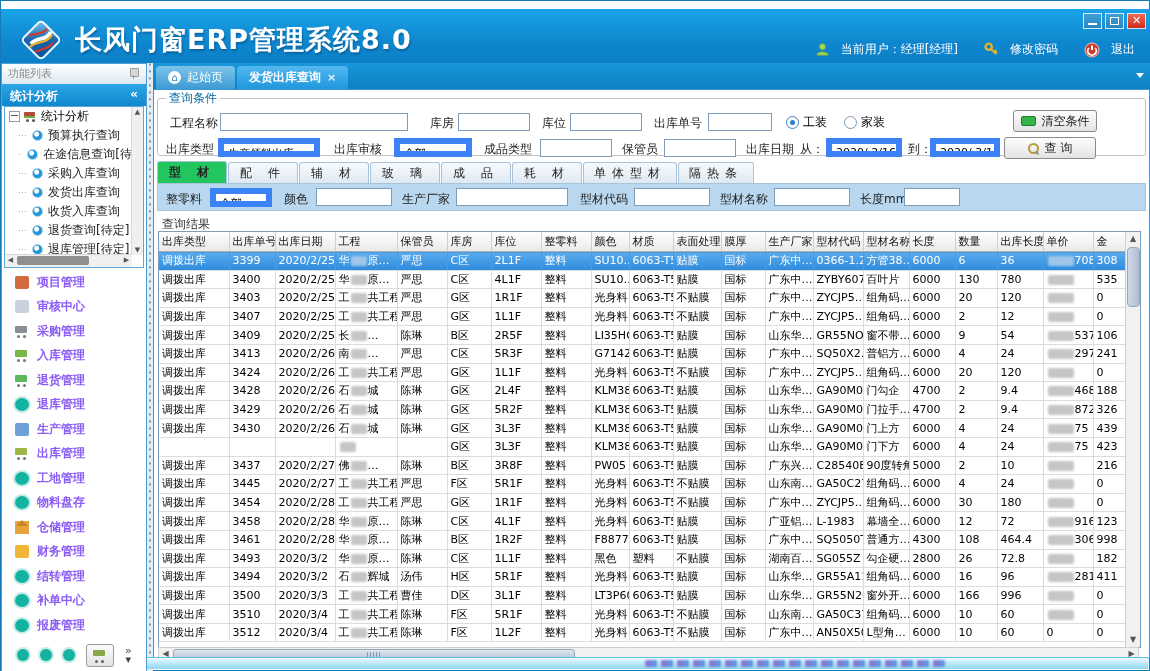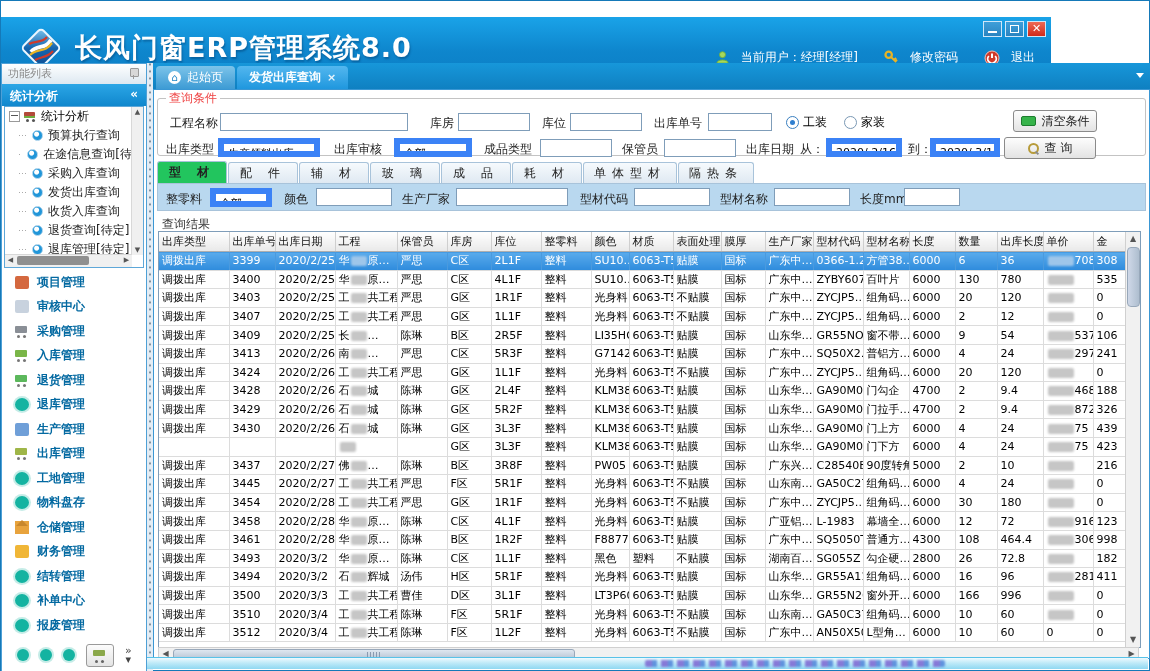--- a/index.html
+++ b/index.html
@@ -2,21 +2,21 @@
 <html><head>
 <meta charset="utf-8">
 <style>
   html,body{margin:0;padding:0;}
   body{width:1150px;height:671px;position:relative;overflow:hidden;
        font-family:"DejaVu Sans","Liberation Sans",sans-serif;font-size:12px;
        background:#fff;-webkit-font-smoothing:antialiased;}
   .app{position:absolute;inset:0;border:1px solid #1579b8;box-sizing:border-box;}
 
   
-  .titlebar{position:absolute;left:0;top:16px;width:1050px;height:62px;
+  .titlebar{position:absolute;left:0;top:8px;width:1150px;height:62px;
     background:linear-gradient(180deg,#1aa3e8 0%,#0e86cd 55%,#0b7ec5 100%);}
   .logo{position:absolute;left:16px;top:7px;width:48px;height:48px;}
   .app-title{position:absolute;left:74px;top:13px;color:#fff;font-size:27px;font-weight:bold;
     letter-spacing:1px;text-shadow:1px 2px 2px rgba(0,60,110,.45);white-space:nowrap;}
   .win-controls{position:absolute;right:5px;top:4px;display:flex;gap:3px;}
   .win-btn{width:19px;height:16px;border:1px solid #cfe7f8;box-sizing:border-box;
     background:linear-gradient(#3f9fd9,#2a84c0);position:relative;cursor:pointer;}
   .win-btn.close{background:linear-gradient(#ef6a55,#cf2a1b);}
   .win-btn.min::after{content:"";position:absolute;left:4px;right:4px;bottom:3px;height:2px;background:#fff;}
   .win-btn.max::after{content:"";position:absolute;left:4px;right:4px;top:3px;bottom:3px;border:1.5px solid #fff;}
@@ -48,21 +48,21 @@
   .tree-item{height:19px;display:flex;align-items:center;gap:5px;padding-left:14px;white-space:nowrap;cursor:pointer;color:#222;}
   .tree-item::before{content:"";width:8px;height:1px;background:repeating-linear-gradient(90deg,#aaa 0 1px,transparent 1px 3px);}
   .dot-ico{width:11px;height:11px;border-radius:50%;flex:0 0 11px;
     background:radial-gradient(circle at 40% 35%,#fff 0 2px,#2196d9 3px);border:1px solid #9fcdea;box-sizing:border-box;}
   .tree-vscroll{position:absolute;right:0;top:0;width:11px;bottom:12px;background:#f0f0f0;border-left:1px solid #d8d8d8;}
   .tree-hscroll{position:absolute;left:0;right:11px;bottom:0;height:12px;background:#f0f0f0;border-top:1px solid #d8d8d8;}
   .sb-arrow{position:absolute;font-size:7px;color:#555;line-height:10px;text-align:center;width:11px;}
   .tree-hthumb{position:absolute;left:12px;top:1px;width:72px;height:9px;background:#8f8f8f;border-radius:2px;}
   .menu-list{position:absolute;left:1px;top:206px;width:142px;}
   .menu-item{height:24.5px;display:flex;align-items:center;gap:8px;padding-left:12px;cursor:pointer;
-    color:#0369a1;font-weight:bold;font-size:12px;white-space:nowrap;background:#fff;}
+    color:#8b5cf6;font-weight:bold;font-size:12px;white-space:nowrap;background:#fff;}
   .mi-ico{width:14px;height:13px;flex:0 0 14px;position:relative;}
   .mi-circle{border-radius:50%;height:13px;box-shadow:0 0 0 2px rgba(23,178,158,.25);}
   .mi-square{border-radius:2px;}
   .mi-cart::before{content:"";position:absolute;left:0;top:1px;width:12px;height:7px;border-radius:1px;background:inherit;}
   .mi-cart{background:none!important;}
   .mi-cart::after{content:"";position:absolute;left:2px;bottom:0;width:3px;height:3px;border-radius:50%;background:#777;box-shadow:6px 0 0 #777;}
   .mi-cart-body{position:absolute;left:0;top:1px;width:12px;height:7px;border-radius:1px;}
   .mi-house::before{content:"";position:absolute;left:0;top:5px;width:13px;height:7px;background:inherit;border-radius:1px;}
   .mi-house::after{content:"";position:absolute;left:1px;top:-1px;border-left:6px solid transparent;border-right:6px solid transparent;border-bottom:6px solid #c8872c;}
   .side-footer{position:absolute;left:1px;bottom:1px;width:142px;height:30px;background:#fff;
@@ -90,21 +90,21 @@
     line-height:13px;text-align:center;}
   .tab-x{font-size:11px;color:#e8f4fc;cursor:pointer;}
   .tabbar-caret{position:absolute;right:6px;top:10px;width:0;height:0;border-left:4px solid transparent;
     border-right:4px solid transparent;border-top:5px solid #fff;cursor:pointer;}
   .content{position:absolute;left:0;top:26px;right:0;bottom:13px;background:#fff;
     border:1px solid #3a97d4;box-sizing:border-box;}
 
   
   .qbox{position:absolute;left:3px;top:0px;right:3px;height:64px;border:1px solid #c3c3c3;
     border-radius:3px;margin:0;padding:0;}
-  .qbox legend{font-size:12px;color:#ef4444;margin-left:8px;padding:0 3px;}
+  .qbox legend{font-size:12px;color:#0369a1;margin-left:8px;padding:0 3px;}
   .flabel{position:absolute;color:#222;white-space:nowrap;font-size:12px;}
   .tbox{position:absolute;height:18px;border:1px solid #7f9db9;background:#fff;box-sizing:border-box;}
   .dd{position:absolute;height:19px;border:6px solid #3b82f6;background:#fff;box-sizing:border-box;
     font-size:11px;padding:2px 16px 0 4px;white-space:nowrap;overflow:hidden;cursor:pointer;}
   .dd::after{content:"";position:absolute;right:4px;top:7px;border-left:4px solid transparent;
     border-right:4px solid transparent;border-top:5px solid #444;}
   .radio{position:absolute;display:flex;align-items:center;gap:4px;cursor:pointer;white-space:nowrap;}
   .radio .rb{width:11px;height:11px;border-radius:50%;border:1px solid #7a98b4;background:#fff;position:relative;}
   .radio.sel .rb{border-color:#3a7fc0;}
   .radio.sel .rb::after{content:"";position:absolute;left:2.5px;top:2.5px;width:5px;height:5px;border-radius:50%;background:#2f7fd0;}

